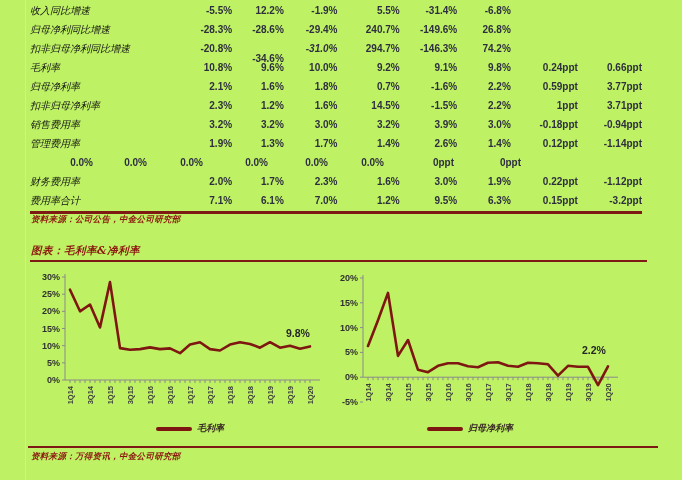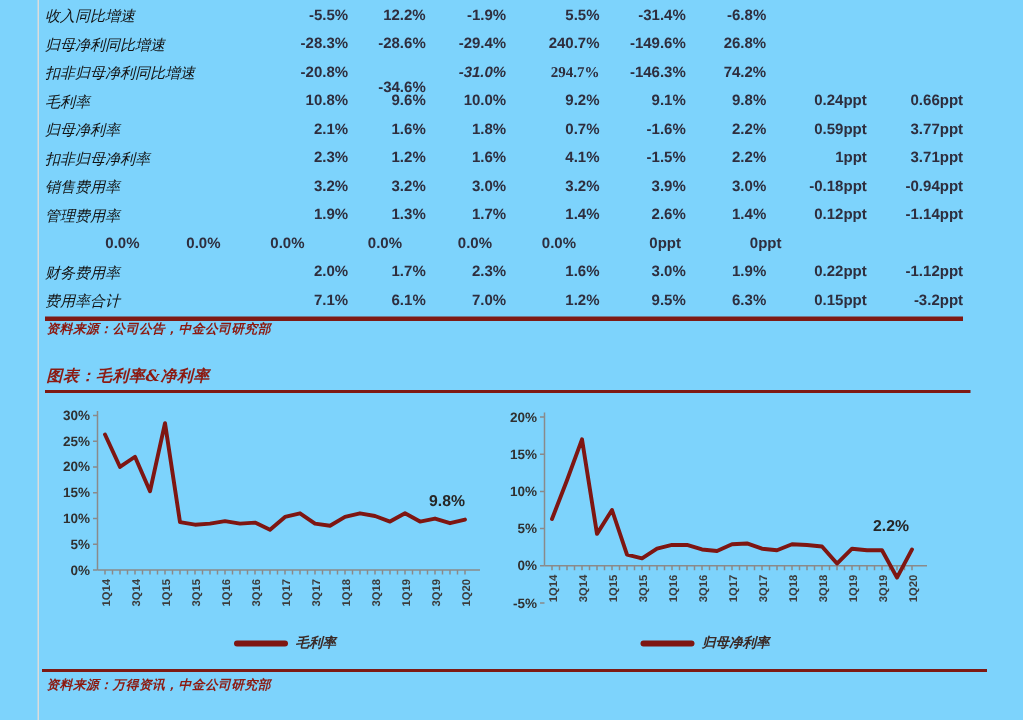--- a/index.html
+++ b/index.html
@@ -1,17 +1,17 @@
 <!DOCTYPE html>
 <html><head>
 <meta charset="utf-8">
 <style>
   html,body { margin:0; padding:0; background:#ffffff; }
   .page {
-    position:relative; width:682px; height:480px; background:#7dd3fc;
+    position:relative; width:682px; height:480px; background:#bef264;
     font-family:"Liberation Sans", sans-serif; overflow:hidden;
   }
   .page-edge { position:absolute; left:25px; top:0; width:1px; height:480px; background:#dcdcdc; }
 
   
   .fin-table { position:absolute; left:30px; top:1px; width:612px; border-bottom:3px solid #7e1a14; }
   .t-row { display:flex; align-items:center; height:19.05px; }
   .t-label {
     width:148px; font-family:"DejaVu Serif", serif; font-style:italic;
     font-size:10px; color:#141414; white-space:nowrap; overflow:hidden;
@@ -77,21 +77,21 @@
         <div class="t-cell" style="width: 60px;">-149.6%</div>
         <div class="t-cell" style="width: 56px;">26.8%</div>
         <div class="t-cell" style="width: 70px;"></div>
         <div class="t-cell" style="width: 67px;"></div>
       </div>
       <div class="t-row">
         <div class="t-label">扣非归母净利同比增速</div>
         <div class="t-cell" style="width: 63px;">-20.8%</div>
         <div class="t-cell" style="width: 54px; margin-top: 20px;">-34.6%</div>
         <div class="t-cell" style="width: 56px; font-style: italic;">-31.0%</div>
-        <div class="t-cell" style="width: 65px; font-family: Liberation Serif, serif;">294.7%</div>
+        <div class="t-cell" style="width: 65px;">294.7%</div>
         <div class="t-cell" style="width: 60px;">-146.3%</div>
         <div class="t-cell" style="width: 56px;">74.2%</div>
         <div class="t-cell" style="width: 70px;"></div>
         <div class="t-cell" style="width: 67px;"></div>
       </div>
       <div class="t-row">
         <div class="t-label">毛利率</div>
         <div class="t-cell" style="width: 63px;">10.8%</div>
         <div class="t-cell" style="width: 54px;">9.6%</div>
         <div class="t-cell" style="width: 56px;">10.0%</div>
@@ -110,21 +110,21 @@
         <div class="t-cell" style="width: 60px;">-1.6%</div>
         <div class="t-cell" style="width: 56px;">2.2%</div>
         <div class="t-cell" style="width: 70px;">0.59ppt</div>
         <div class="t-cell" style="width: 67px;">3.77ppt</div>
       </div>
       <div class="t-row">
         <div class="t-label">扣非归母净利率</div>
         <div class="t-cell" style="width: 63px;">2.3%</div>
         <div class="t-cell" style="width: 54px;">1.2%</div>
         <div class="t-cell" style="width: 56px;">1.6%</div>
-        <div class="t-cell" style="width: 65px;">4.1%</div>
+        <div class="t-cell" style="width: 65px;">14.5%</div>
         <div class="t-cell" style="width: 60px;">-1.5%</div>
         <div class="t-cell" style="width: 56px;">2.2%</div>
         <div class="t-cell" style="width: 70px;">1ppt</div>
         <div class="t-cell" style="width: 67px;">3.71ppt</div>
       </div>
       <div class="t-row">
         <div class="t-label">销售费用率</div>
         <div class="t-cell" style="width: 63px;">3.2%</div>
         <div class="t-cell" style="width: 54px;">3.2%</div>
         <div class="t-cell" style="width: 56px;">3.0%</div>

